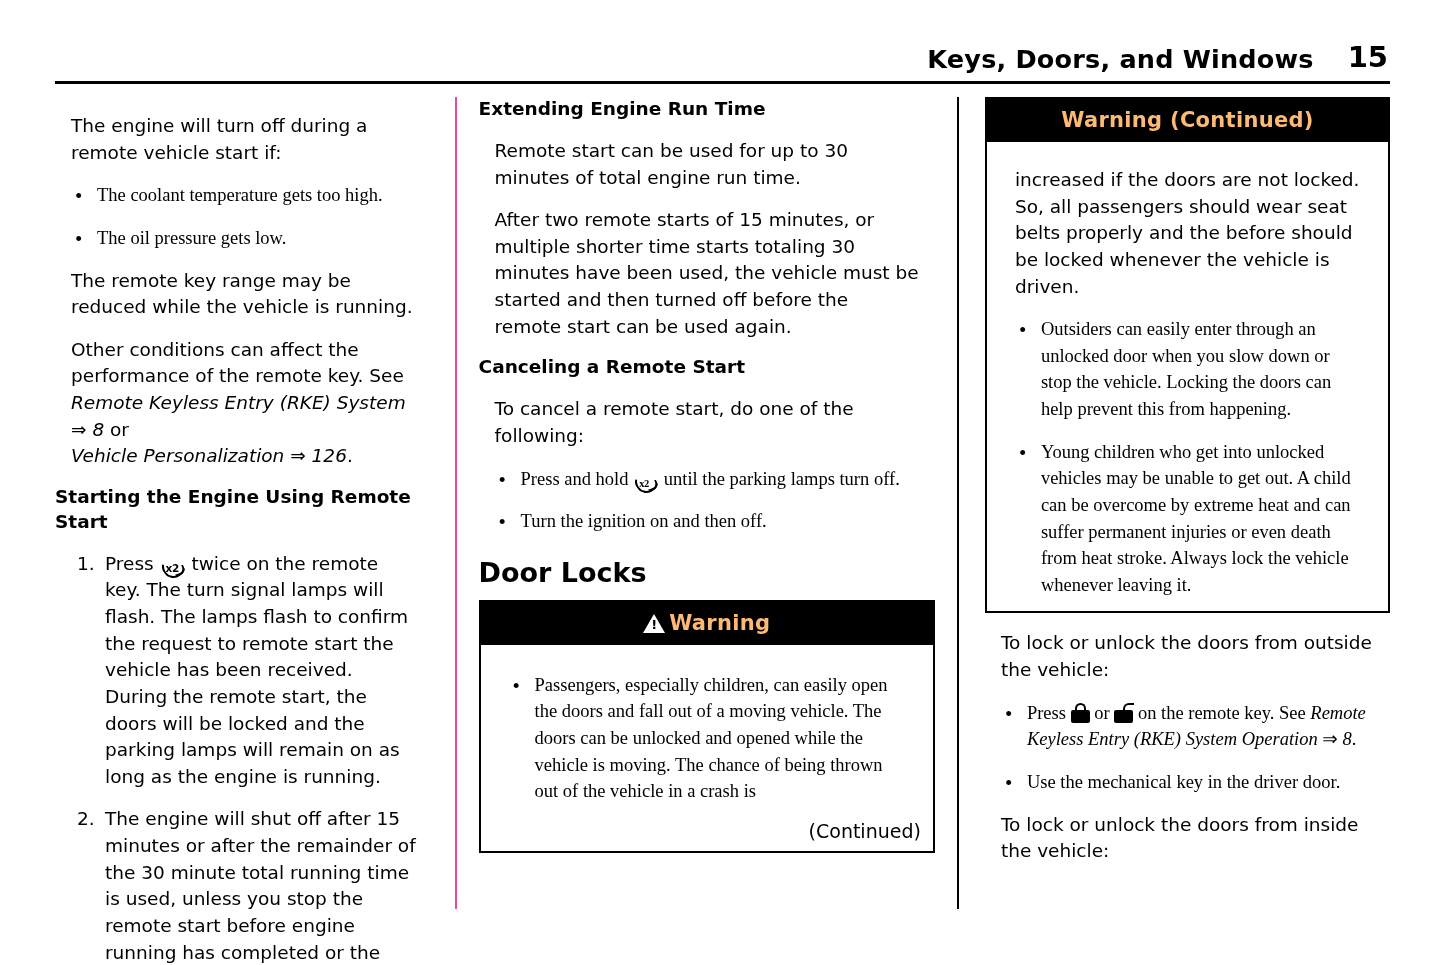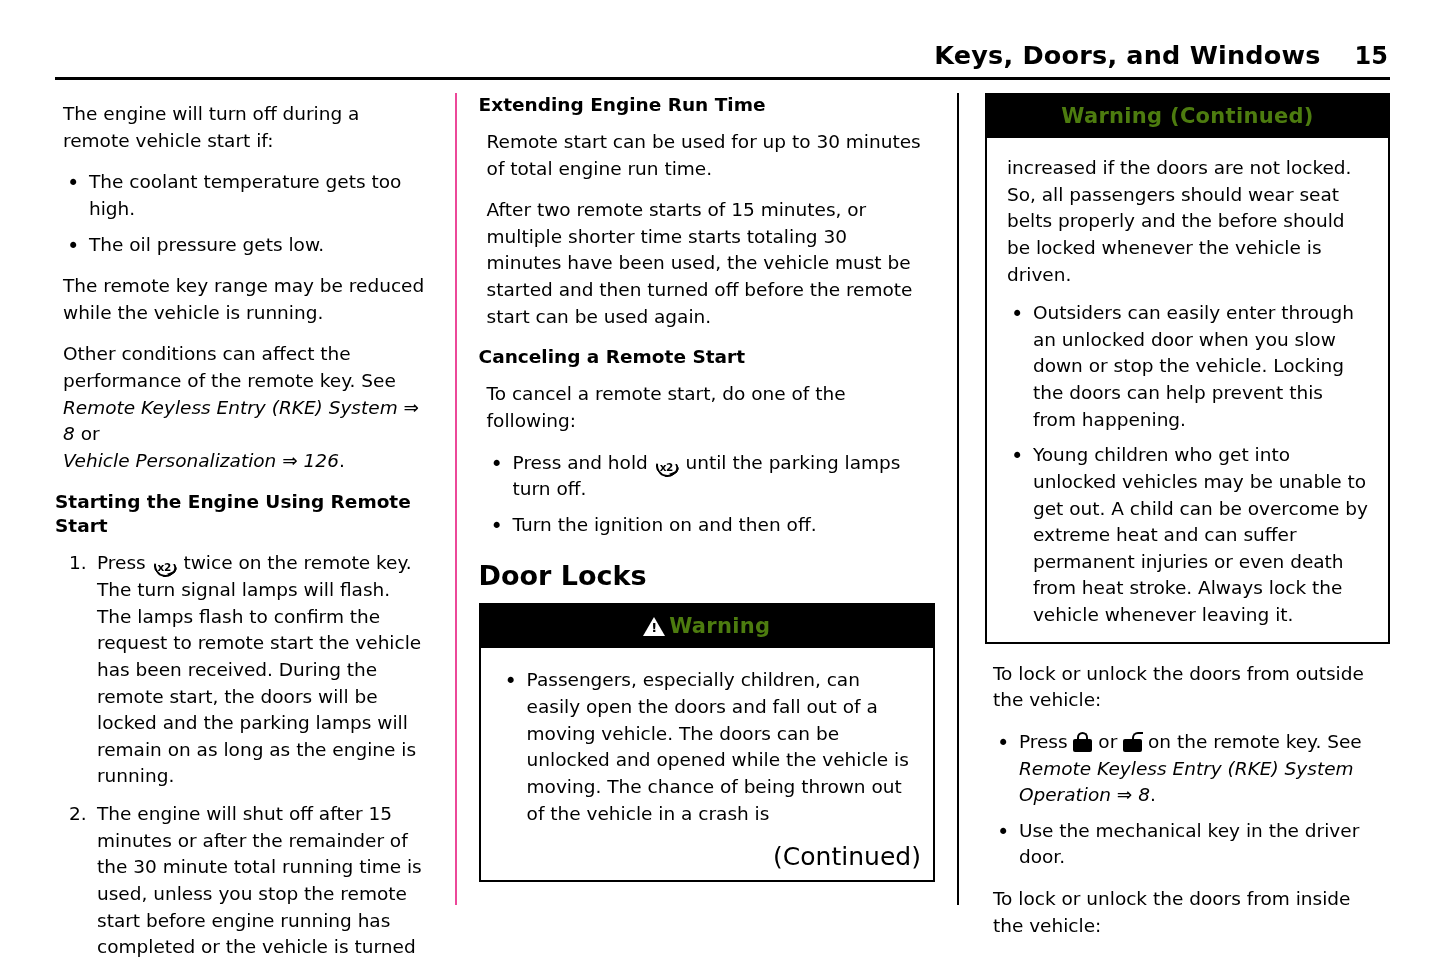--- a/index.html
+++ b/index.html
@@ -28,21 +28,21 @@
     justify-content: flex-end;
     gap: 34px;
     padding-right: 2px;
   }
   .header-title {
     font-size: 25.5px;
     font-weight: bold;
     letter-spacing: 0.2px;
   }
   .header-page {
-    font-size: 24px;
+    font-size: 29px;
     font-weight: bold;
   }
   .header-rule {
     margin-top: 7px;
     border-top: 3.5px solid #000;
   }
   
   .columns {
     display: flex;
     margin-top: 13px;
@@ -52,21 +52,21 @@
     position: relative;
     box-sizing: border-box;
   }
   .col-1 { width: 420px; padding-right: 22px; }
   .col-2 { width: 527px; padding: 0 22px; border-left: 2px solid #ec4899; }
   .col-3 { width: 455px; padding-left: 26px; border-left: 2px solid #000; }
 
   p, li {
     font-size: 18.5px;
     line-height: 1.44;
-    margin: 8px;
+    margin: 16px;
   }
   p { margin-bottom: 15px; }
   h3.sub {
     font-size: 18.5px;
     font-weight: bold;
     margin: 0 0 11px 0;
     line-height: 1.35;
   }
   h2.sec {
     font-size: 27px;
@@ -75,20 +75,21 @@
   }
   ul.bullets {
     list-style: none;
     margin: 0 0 15px 0;
     padding: 0;
   }
   ul.bullets > li {
     position: relative;
     padding-left: 26px;
     margin-bottom: 9px;
+    font-family: Liberation Serif, serif;
   }
   ul.bullets > li:before {
     content: "\2022";
     position: absolute;
     left: 4px;
     top: -1px;
     font-size: 21px;
   }
   ol.numbered {
     list-style: none;
@@ -191,21 +192,21 @@
   }
 
   
   .warn-box {
     border: 2px solid #000;
     margin: 0 0 17px 0;
     background: #fff;
   }
   .warn-head {
     background: #000;
-    color: #4d7c0f;
+    color: #fdba74;
     text-align: center;
     font-weight: bold;
     font-size: 21px;
     padding: 9px 4px 10px 4px;
     letter-spacing: 0.3px;
   }
   .warn-head .tri {
     display: inline-block;
     position: relative;
     width: 22px;
@@ -231,21 +232,21 @@
     font-weight: bold;
     line-height: 1;
   }
   .warn-body {
     padding: 11px 12px 6px 12px;
   }
   .warn-body p { margin-bottom: 12px; }
   .warn-body ul.bullets { margin-bottom: 4px; }
   .warn-cont {
     text-align: right;
-    font-size: 25px;
+    font-size: 19px;
     padding: 0 12px 9px 12px;
   }
   .col3-warn .warn-body { padding: 9px 12px 4px 12px; }
 </style>
 </head>
 <body>
 
 <div class="page">
 
   <div class="header">

